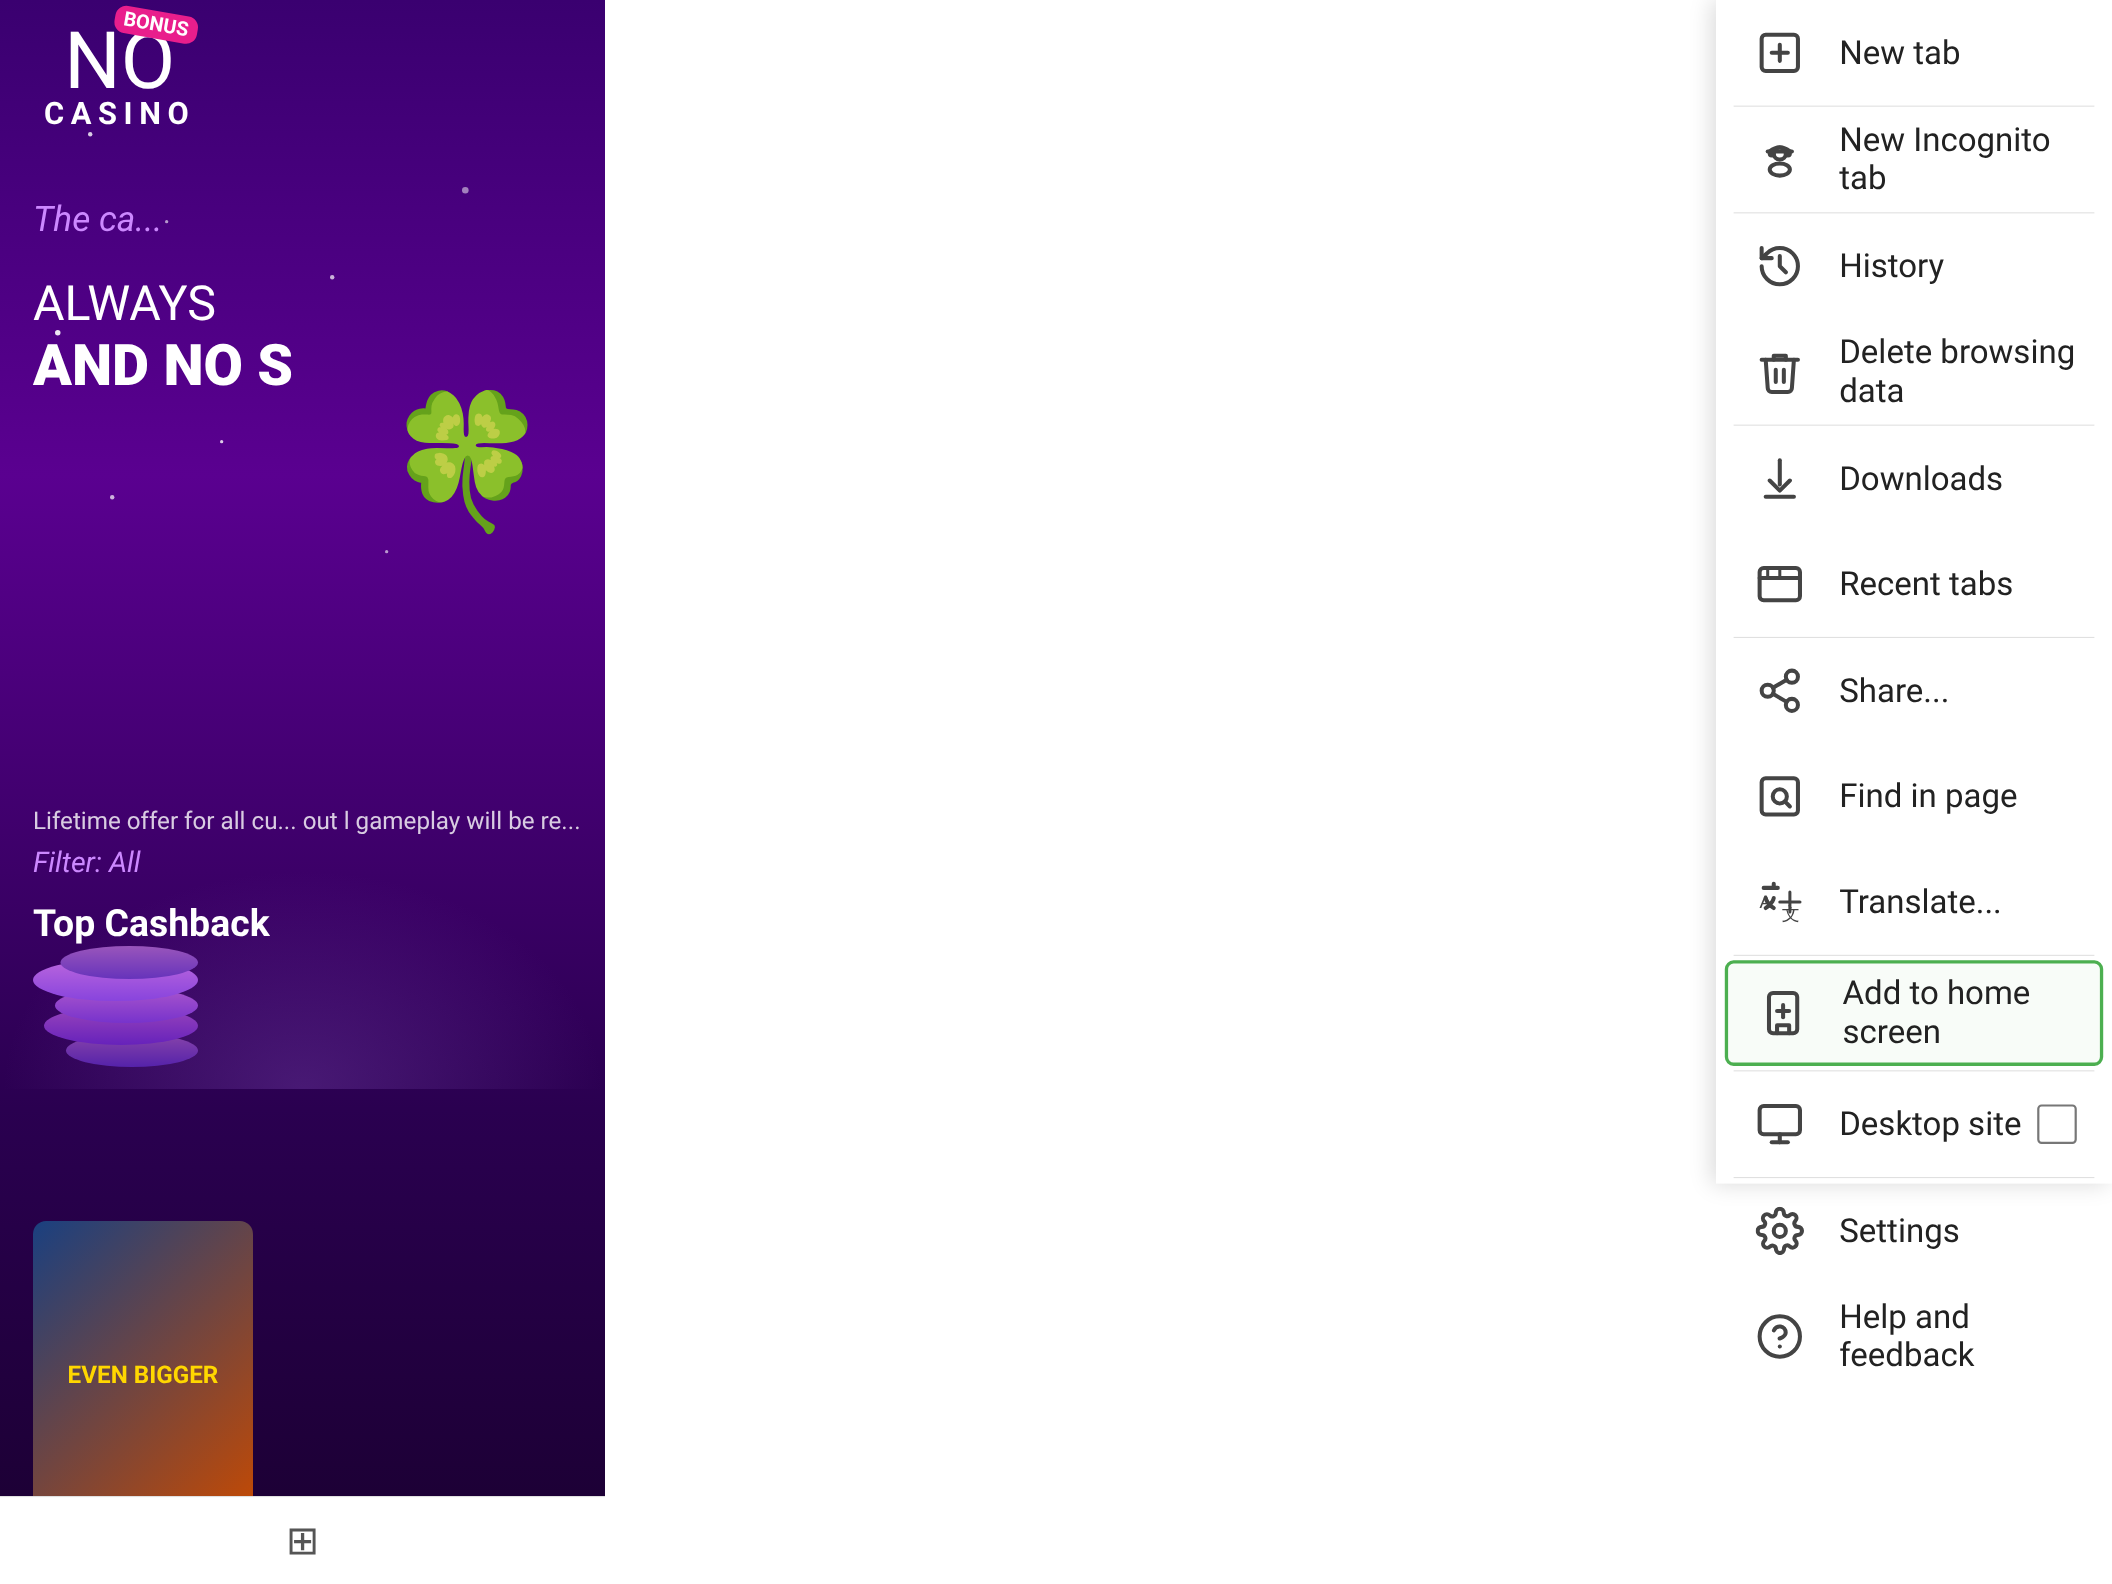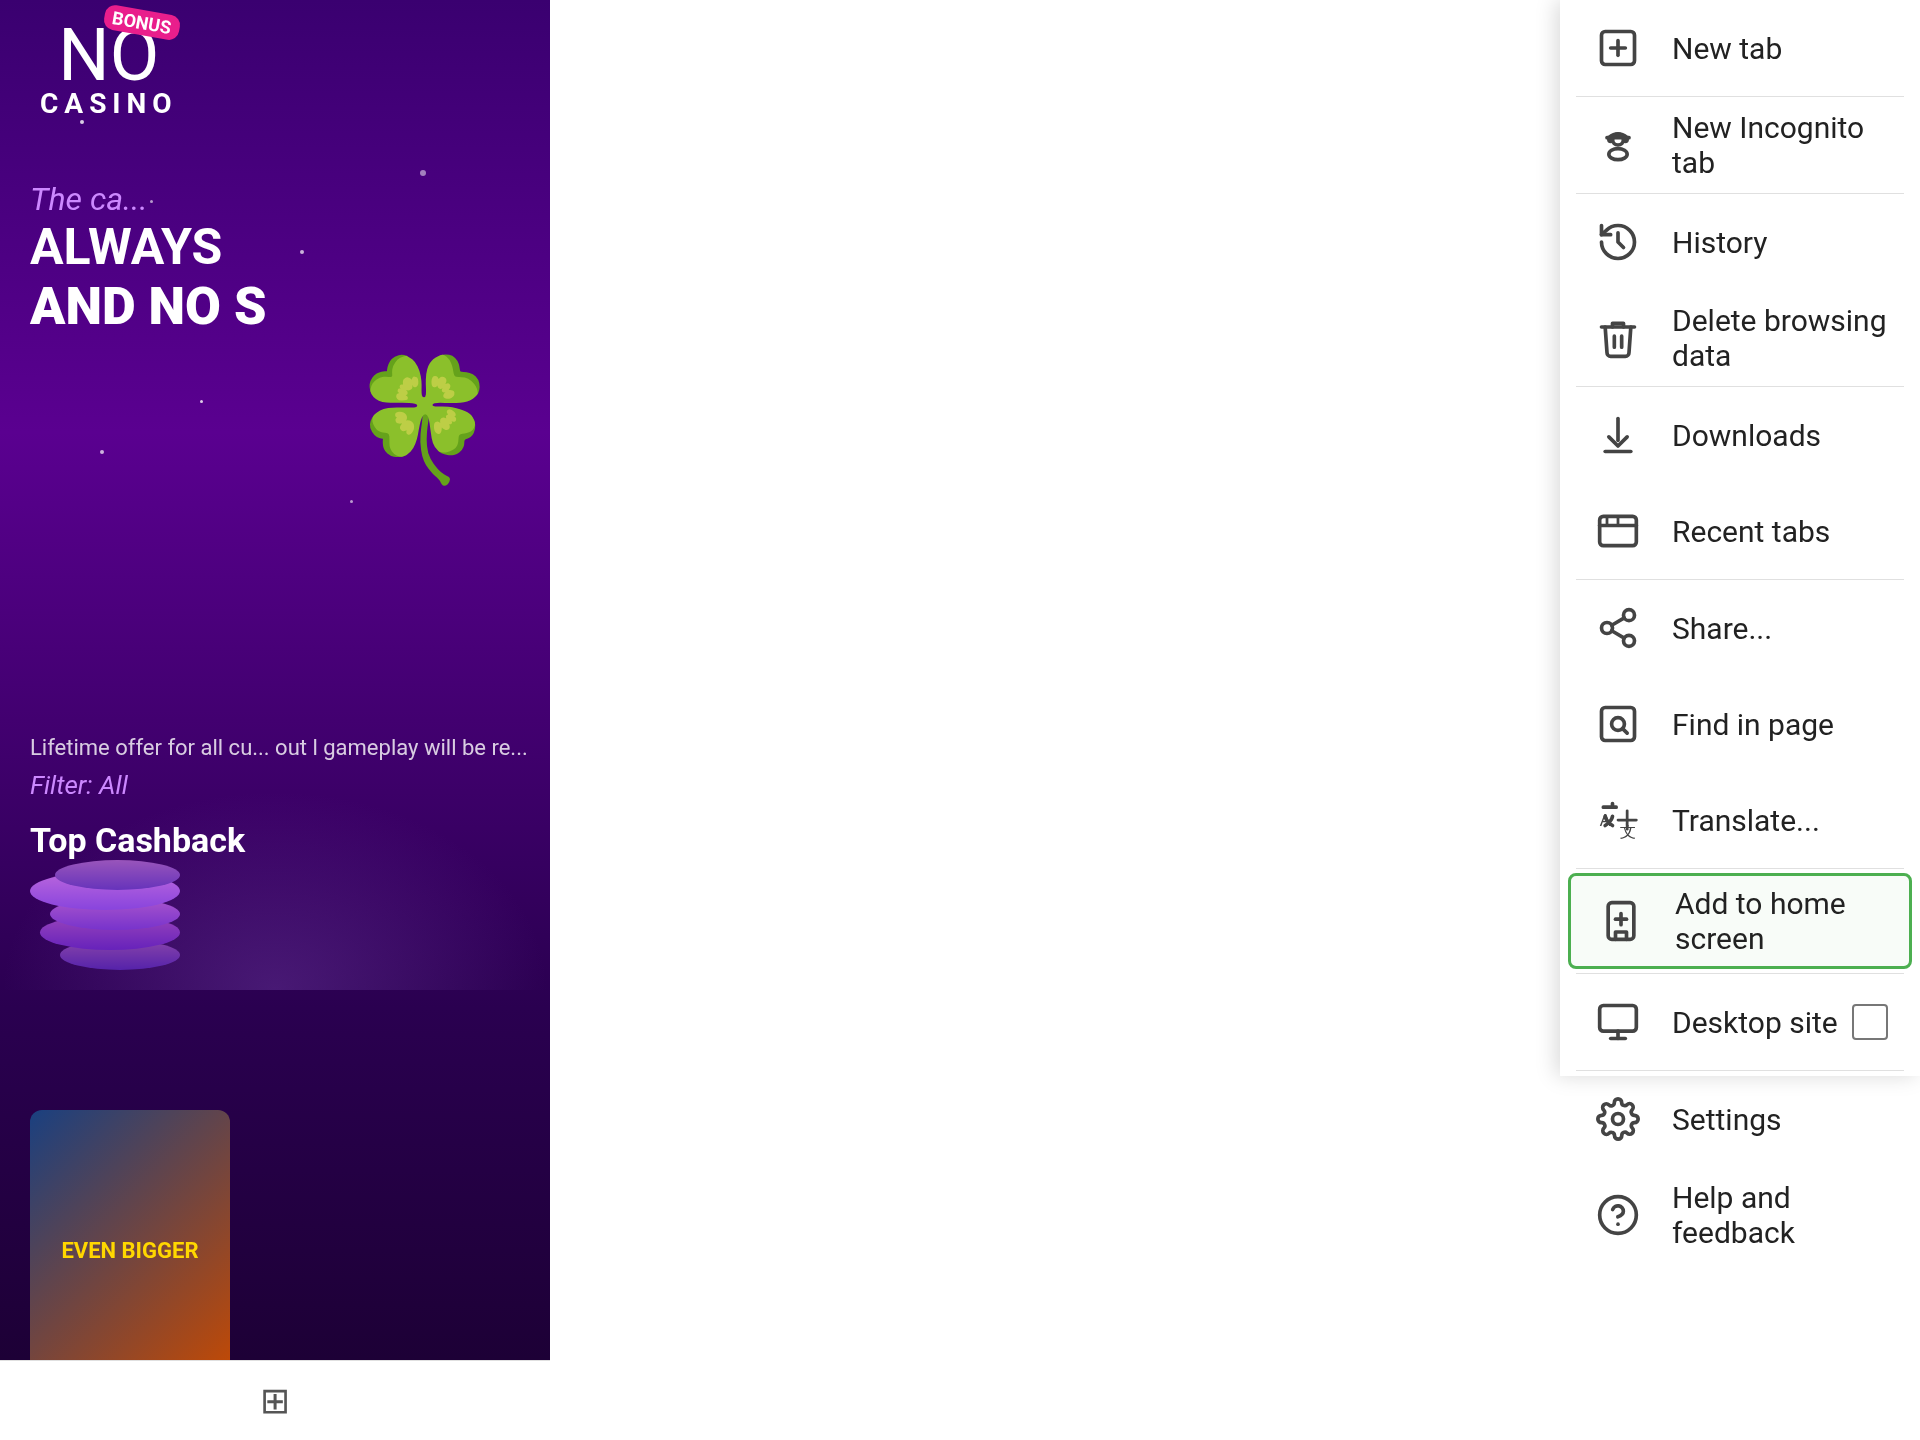--- a/index.html
+++ b/index.html
@@ -68,22 +68,23 @@
     }
 
     .casino-tagline .line1 {
       color: #cc88ff;
       font-size: 32px;
       font-style: italic;
     }
 
     .casino-tagline .line2 {
       color: white;
-      font-size: 50px;
-      font-weight: 700;
+      font-size: 44px;
+      font-weight: 400;
+      margin-top: 32px;
     }
 
     .casino-tagline .line3 {
       color: white;
       font-size: 52px;
       font-weight: 900;
     }
 
     .casino-stars {
       position: absolute;

